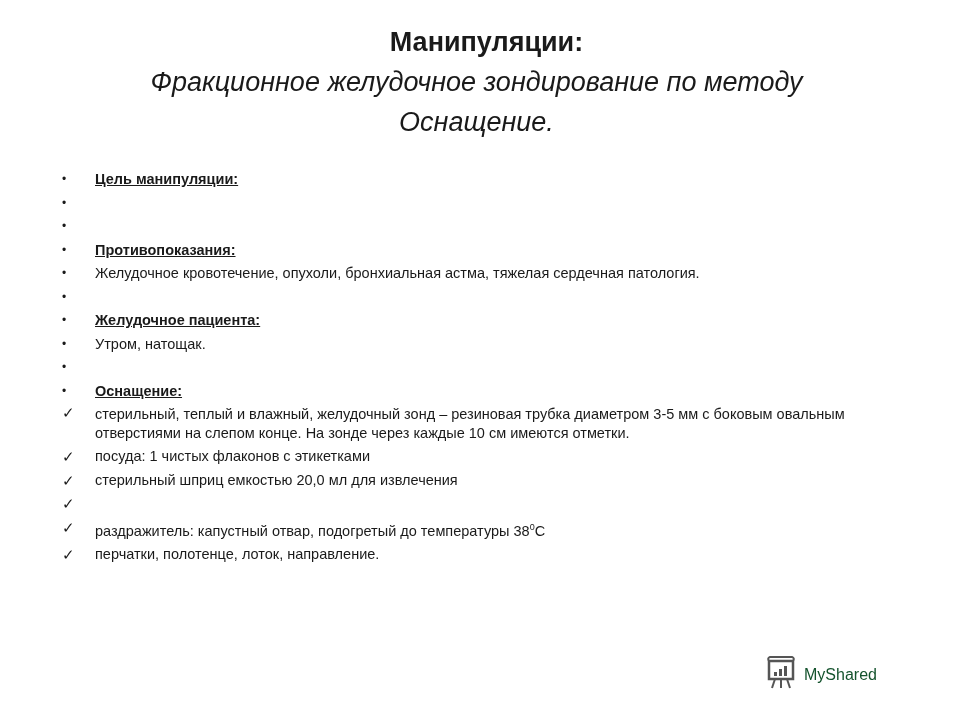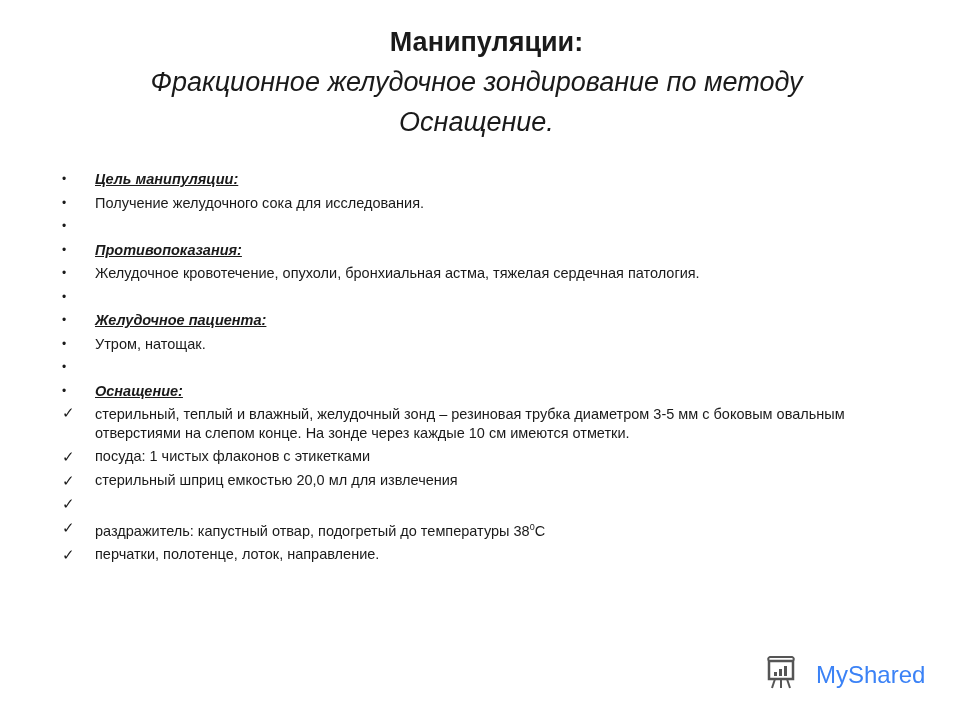--- a/index.html
+++ b/index.html
@@ -6,38 +6,38 @@
   body { width:960px; height:720px; background:#ffffff; position:relative; overflow:hidden;
          font-family:"Liberation Sans", sans-serif; color:#1a1a1a; }
   .title-block { position:absolute; left:0; top:22px; width:953px; text-align:center; }
   .title-main { font-size:27px; font-weight:bold; line-height:40px; margin-left:20px; }
   .title-sub { font-size:27px; font-weight:normal; font-style:italic; line-height:40px; }
   .content { position:absolute; left:62px; top:168px; width:820px; }
   .row { position:relative; padding-left:33px; font-size:14.5px; line-height:23.5px; min-height:23.5px; }
   .row .mark { position:absolute; left:0; top:0; width:20px; font-size:12px; }
   .row.bullet .mark { font-size:12px; }
   .row.check .mark { font-size:15px; }
-  .heading { font-weight:bold; text-decoration:underline;font-style:italic; }
+  .heading { font-weight:bold; text-decoration:underline; }
   .multiline { line-height:19px; padding-top:2px; padding-bottom:2px; }
   sup { font-size:9px; }
   .logo { position:absolute; left:766px; top:656px; display:flex; align-items:center; gap:8px; }
-  .logo-text { font-size:24px; color:#3b82f6;margin-left:12px; }
+  .logo-text { font-size:16px; color:#14532d; }
 </style>
 </head>
 <body>
 
 <div class="title-block">
   <div class="title-main">Манипуляции:</div>
   <div class="title-sub">Фракционное желудочное зондирование по методу</div>
   <div class="title-sub">Оснащение.</div>
 </div>
 
 <div class="content">
   <div class="row bullet"><span class="mark">•</span><span class="heading">Цель манипуляции:</span></div>
-  <div class="row bullet"><span class="mark">•</span><span>Получение желудочного сока для исследования.</span></div>
+  <div class="row bullet"><span class="mark">•</span></div>
   <div class="row bullet">
       <span class="mark">•</span>
     </div>
   <div class="row bullet"><span class="mark">•</span><span class="heading">Противопоказания:</span></div>
   <div class="row bullet"><span class="mark">•</span><span>Желудочное кровотечение, опухоли, бронхиальная астма, тяжелая сердечная патология.</span></div>
   <div class="row bullet">
       <span class="mark">•</span>
     </div>
   <div class="row bullet"><span class="mark">•</span><span class="heading">Желудочное пациента:</span></div>
   <div class="row bullet"><span class="mark">•</span><span>Утром, натощак.</span></div>

